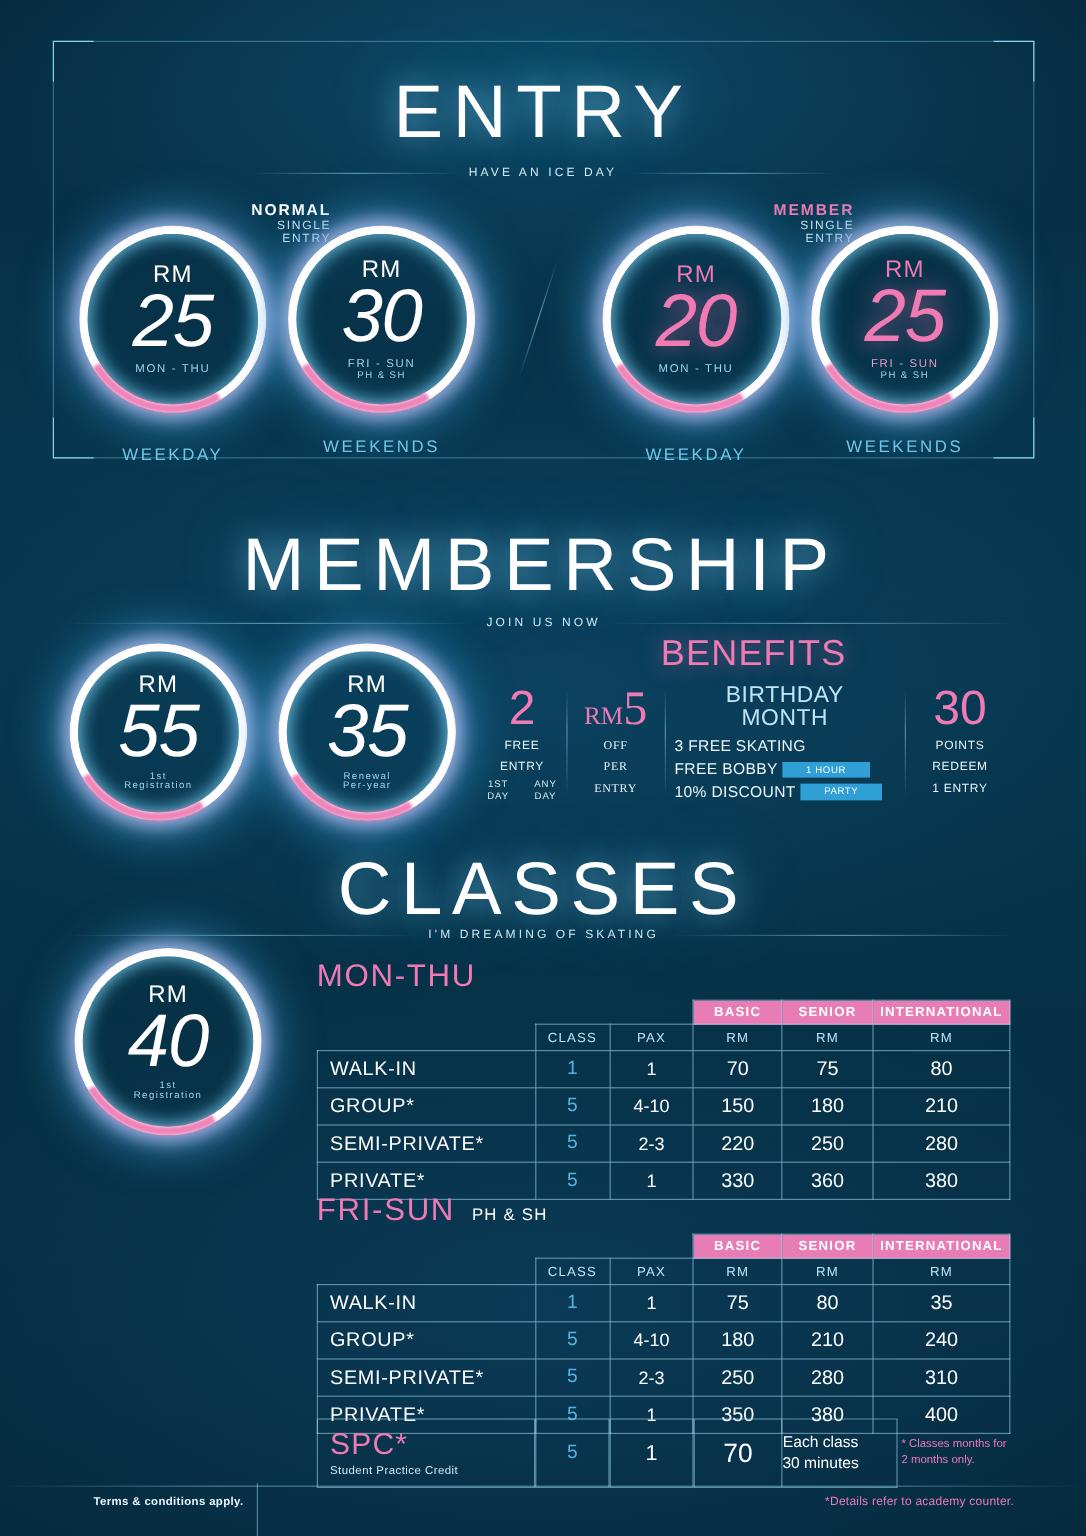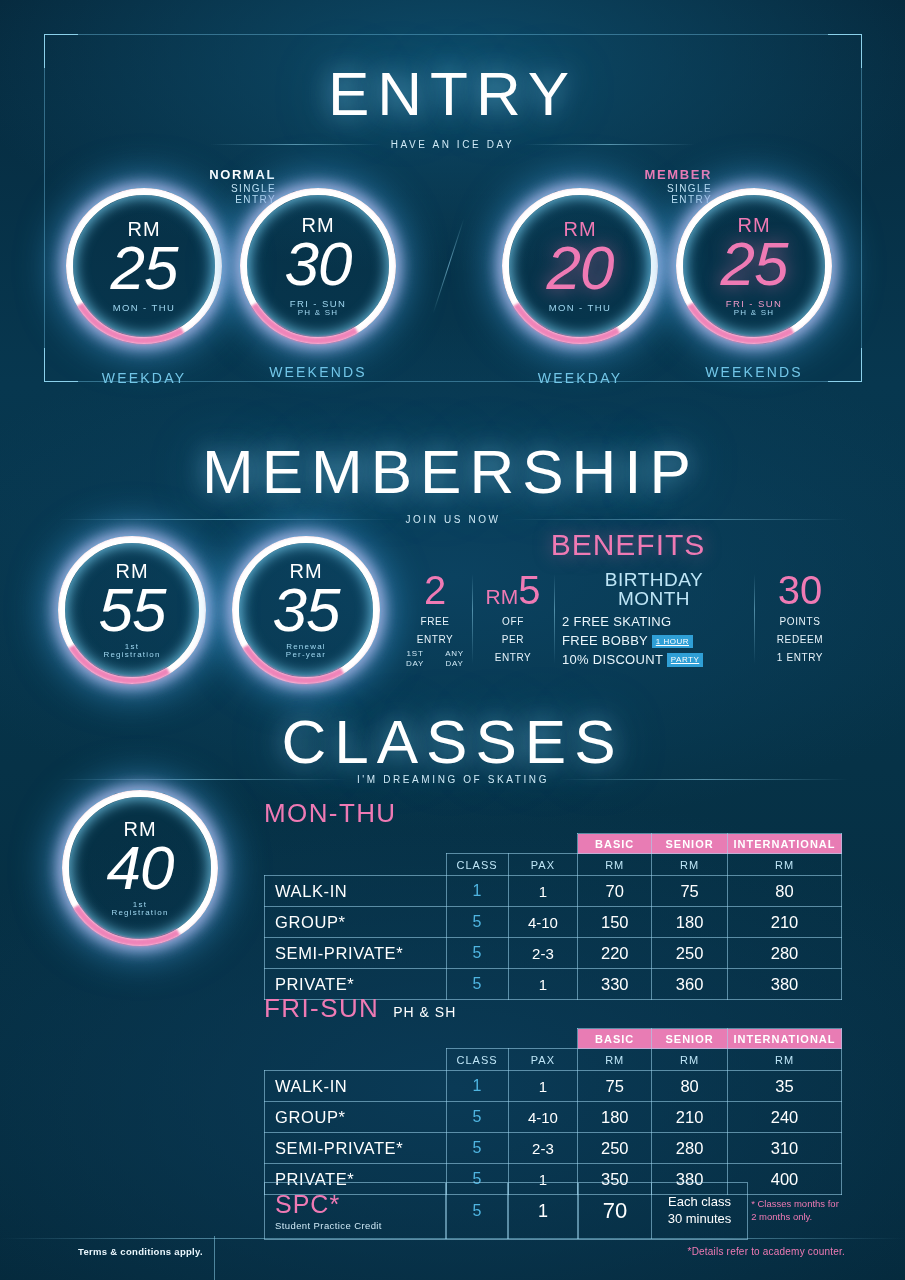--- a/index.html
+++ b/index.html
@@ -97,21 +97,21 @@
   .ben-col { flex: 0 0 auto; padding: 0 8px; text-align: center; position: relative; }
   .ben-col + .ben-col::before {
     content: ""; position: absolute; left: 0; top: 4px; bottom: 6px; width: 1px;
     background: linear-gradient(180deg, rgba(150,220,245,0) 0%, rgba(150,220,245,0.5) 40%, rgba(150,220,245,0) 100%);
   }
   .ben-big { font-size: 40px; color: #ef7ab4; line-height: 1; }
   .ben-big .small { font-size: 21px; }
   .ben-txt { color: #e8f4fb; font-size: 10px; letter-spacing: 0.6px; line-height: 1.22; margin-top: 6px; }
   .ben-mini { color: #cfe9f6; font-size: 8px; letter-spacing: 0.8px; }
   .ben-line { font-size: 13px; color: #eaf6fc; letter-spacing: 0.3px; line-height: 1.45; text-align: left; }
-  .tag { display: inline-block; background: #2f9fd6; color: #fff; font-size: 8px; padding: 1px 4px; letter-spacing: 0.5px; vertical-align: middle; text-decoration: underline; }
+  .tag { display: inline-block; background: #2f9fd6; color: #fff; font-size: 8px; padding: 1px 20px; letter-spacing: 0.5px; vertical-align: middle; }
   .bday-title { color: #bfe6f7; font-size: 19px; line-height: 1.0; letter-spacing: 0.5px; }
 
   
   .cls-title { position: absolute; left: 0; top: 706px; width: 905px; }
   .cls-divider { position: absolute; left: 58px; top: 768px; width: 790px; }
   .cls-ring { position: absolute; left: 62px; top: 790px; }
 
   .tbl-wrap { position: absolute; left: 264px; }
   .sec-head { display: flex; align-items: baseline; position: relative; }
   .sec-name { color: #ef7ab4; font-size: 26px; letter-spacing: 1.4px; }
@@ -277,31 +277,31 @@
       <div class="ben-col" style="width:74px;">
         <div class="ben-big">2</div>
         <div class="ben-txt">FREE</div>
         <div class="ben-txt">ENTRY</div>
         <div style="display:flex; justify-content:space-between; margin-top:3px;">
           <div class="ben-mini" style="line-height:1.15;">1ST<br>DAY</div>
           <div class="ben-mini" style="line-height:1.15;">ANY<br>DAY</div>
         </div>
       </div>
 
-      <div class="ben-col" style="width:82px;">
+      <div class="ben-col" style="width:82px;font-family:Liberation Serif, serif;">
         <div class="ben-big"><span class="small">RM</span><span>5</span></div>
         <div class="ben-txt">OFF</div>
         <div class="ben-txt">PER</div>
         <div class="ben-txt">ENTRY</div>
       </div>
 
       <div class="ben-col" style="width:200px;">
         <div class="bday-title">BIRTHDAY<br>MONTH</div>
         <div style="margin-top:5px;">
-          <div class="ben-line">2 FREE SKATING</div>
+          <div class="ben-line">3 FREE SKATING</div>
           <div class="ben-line"><span>FREE BOBBY</span> <span class="tag">1 HOUR</span></div>
           <div class="ben-line"><span>10% DISCOUNT</span> <span class="tag">PARTY</span></div>
         </div>
       </div>
 
       <div class="ben-col" style="width:92px;">
         <div class="ben-big">30</div>
         <div class="ben-txt">POINTS</div>
         <div class="ben-txt">REDEEM</div>
         <div class="ben-txt">1 ENTRY</div>
@@ -452,21 +452,21 @@
   </div>
 
   <div class="spc" style="top:1182px; height:58px;">
     <div class="spc-box" style="width:182px; padding-left:10px; flex-direction:column; justify-content:center; align-items:flex-start;">
       <div class="spc-title">SPC*</div>
       <div class="spc-sub">Student Practice Credit</div>
     </div>
     <div class="spc-box cnum" style="width:62px; justify-content:center;">5</div>
     <div class="spc-box cpax" style="width:70px; justify-content:center; font-size:18px;">1</div>
     <div class="spc-box cval" style="width:74px; justify-content:center; font-size:22px;">70</div>
-    <div class="spc-box" style="width:96px; justify-content:center; border-left:none;">
+    <div class="spc-box" style="width:96px; border-left:none;">
       <div class="spc-each">
         <span>Each class</span><br>
         <span>30 minutes</span>
       </div>
     </div>
     <div class="spc-box" style="width:94px; justify-content:center; border:none;">
       <div class="spc-note">
         <span>* Classes months for</span><br>
         <span>2 months only.</span>
       </div>

